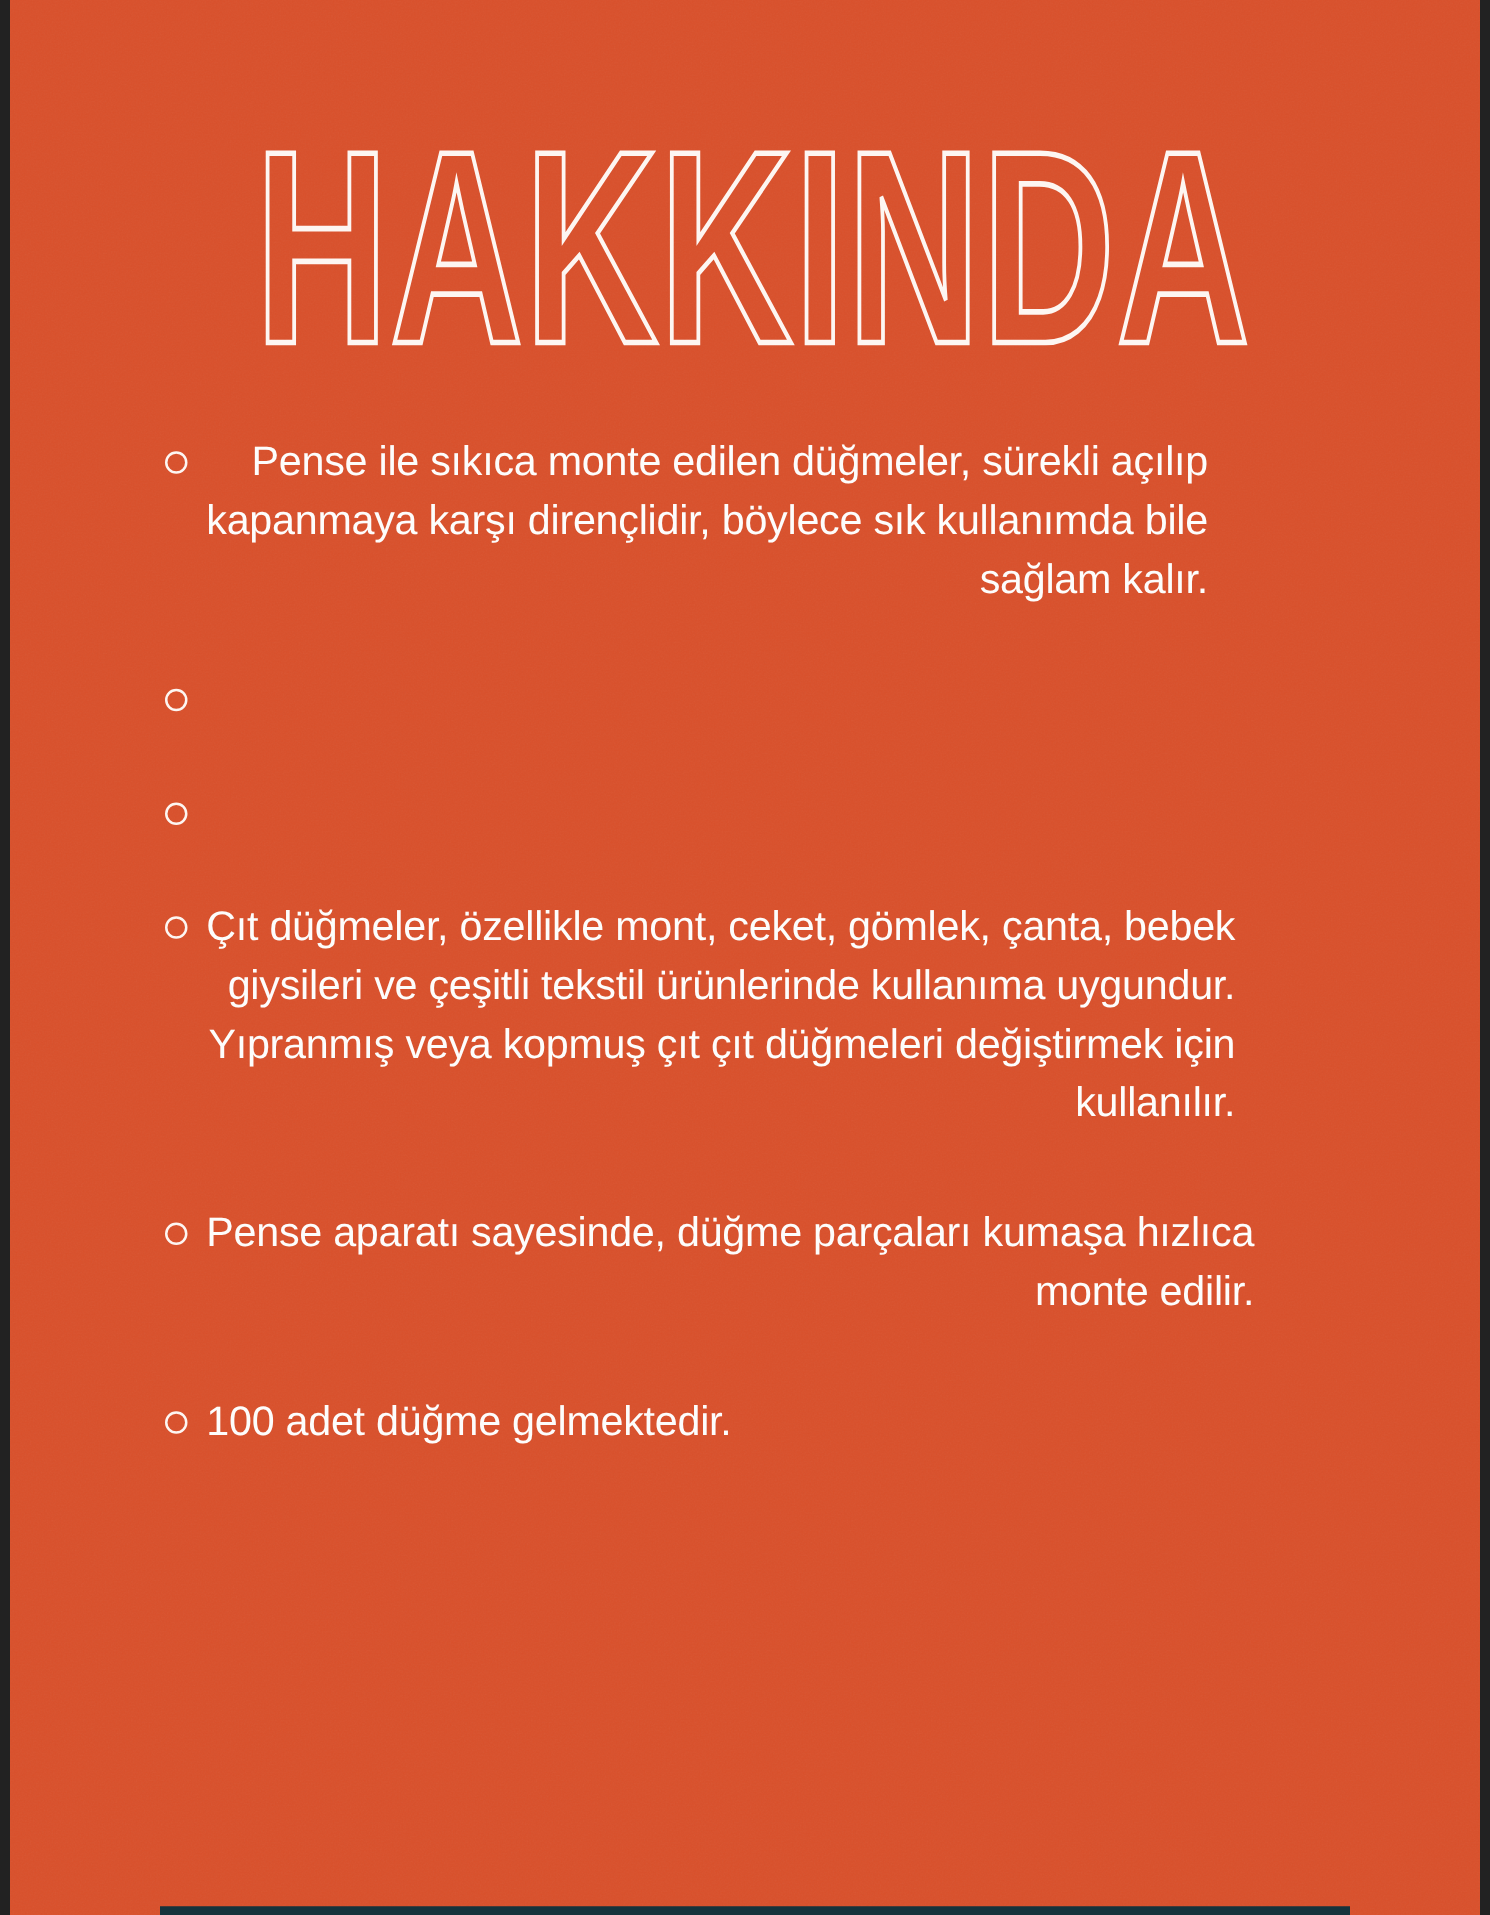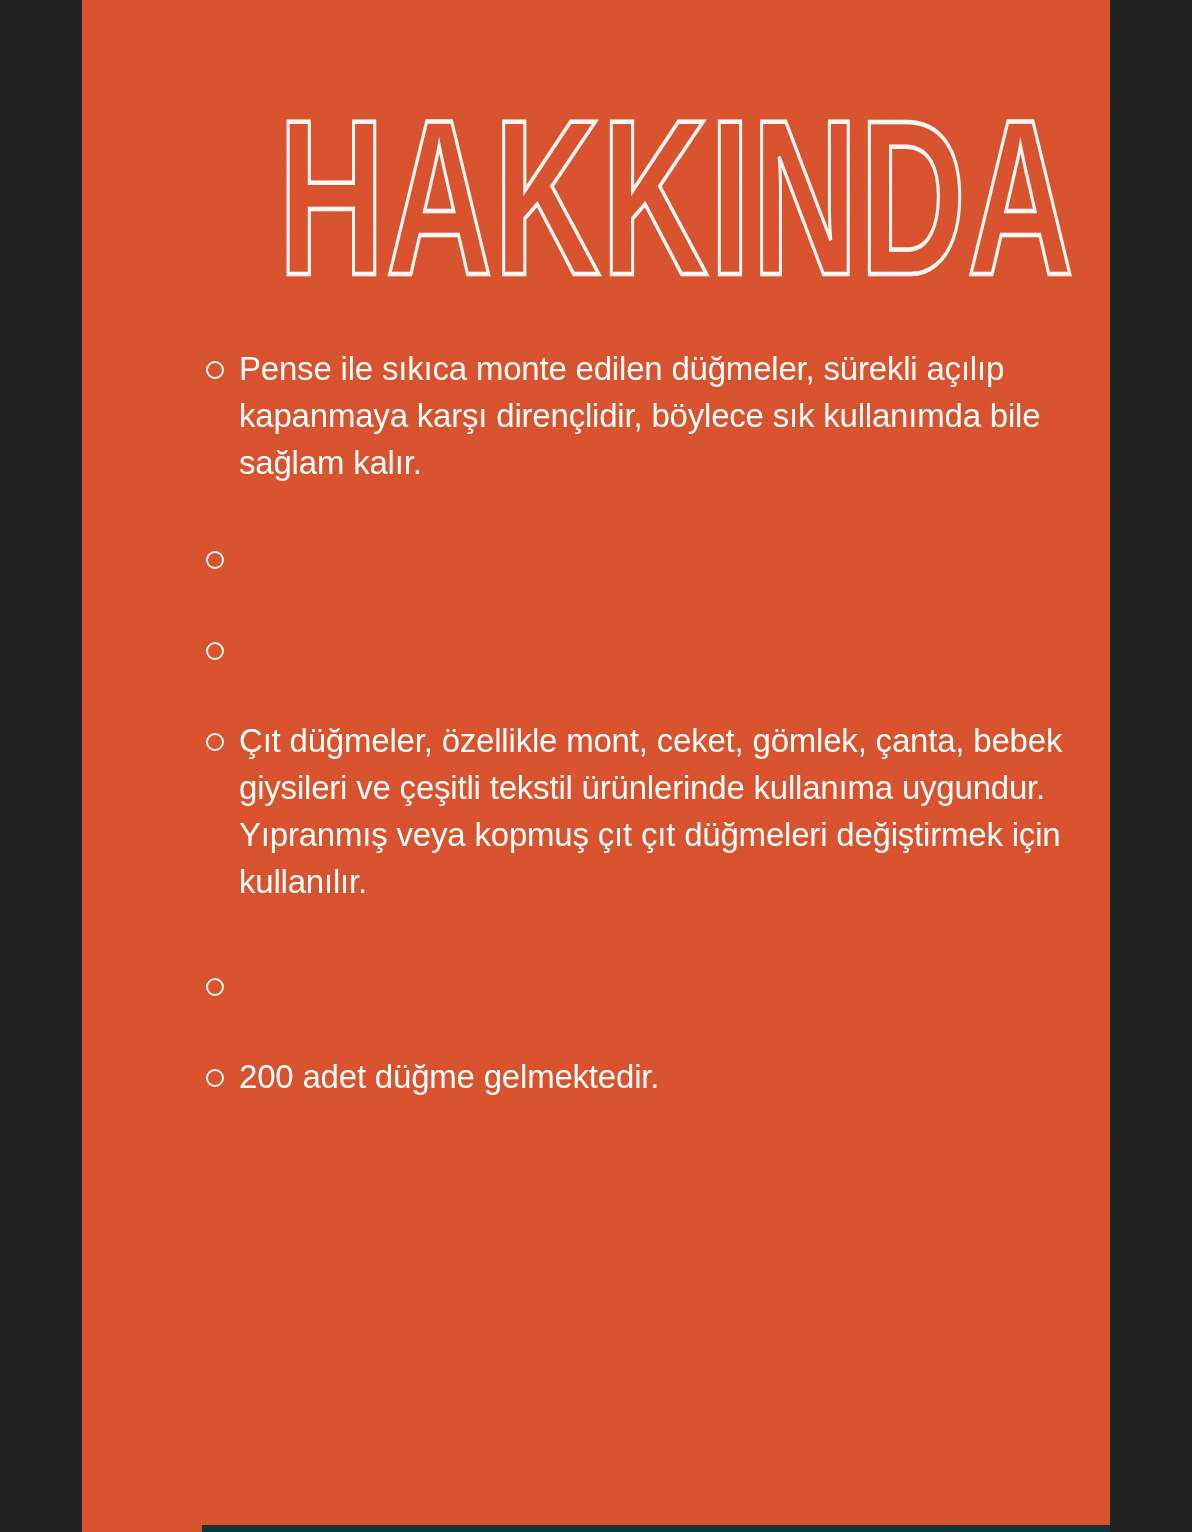--- a/index.html
+++ b/index.html
@@ -2,21 +2,21 @@
 <html><head>
 <meta charset="utf-8">
 <style>
   html, body {
     margin: 0;
     padding: 0;
     background: #222;
   }
   .page {
     position: relative;
-    width: 1028px;
+    width: 1176px;
     height: 1532px;
     margin: 0 auto;
     background: #D9502B;
     overflow: hidden;
     font-family: "Liberation Sans", sans-serif;
   }
   .noise-overlay {
     position: absolute;
     inset: 0;
     width: 100%;
@@ -68,20 +68,21 @@
   }
   .bullet-item:nth-child(2) .bullet-circle {
     margin-top: 8px;
   }
   .bullet-text {
     font-size: 33px;
     line-height: 47px;
     letter-spacing: -0.2px;
     white-space: pre;
     color: #FDFDFC;
+    text-align: right;
   }
   .bottom-bar {
     position: absolute;
     bottom: 0;
     left: 120px;
     width: 952px;
     height: 7px;
     background: #16333C;
   }
 </style>
@@ -117,22 +118,24 @@
     </li>
     <li class="bullet-item">
       <span class="bullet-circle"></span>
       <span class="bullet-text">Çıt düğmeler, özellikle mont, ceket, gömlek, çanta, bebek
 giysileri ve çeşitli tekstil ürünlerinde kullanıma uygundur.
 Yıpranmış veya kopmuş çıt çıt düğmeleri değiştirmek için
 kullanılır.</span>
     </li>
     <li class="bullet-item">
       <span class="bullet-circle"></span>
+      <span class="bullet-text">Pense aparatı sayesinde, düğme parçaları kumaşa hızlıca
+monte edilir.</span>
     </li>
     <li class="bullet-item">
       <span class="bullet-circle"></span>
-      <span class="bullet-text">200 adet düğme gelmektedir.</span>
+      <span class="bullet-text">100 adet düğme gelmektedir.</span>
     </li>
   </ul>
 
   <div class="bottom-bar"></div>
 
 </div>
 
 </body></html>

